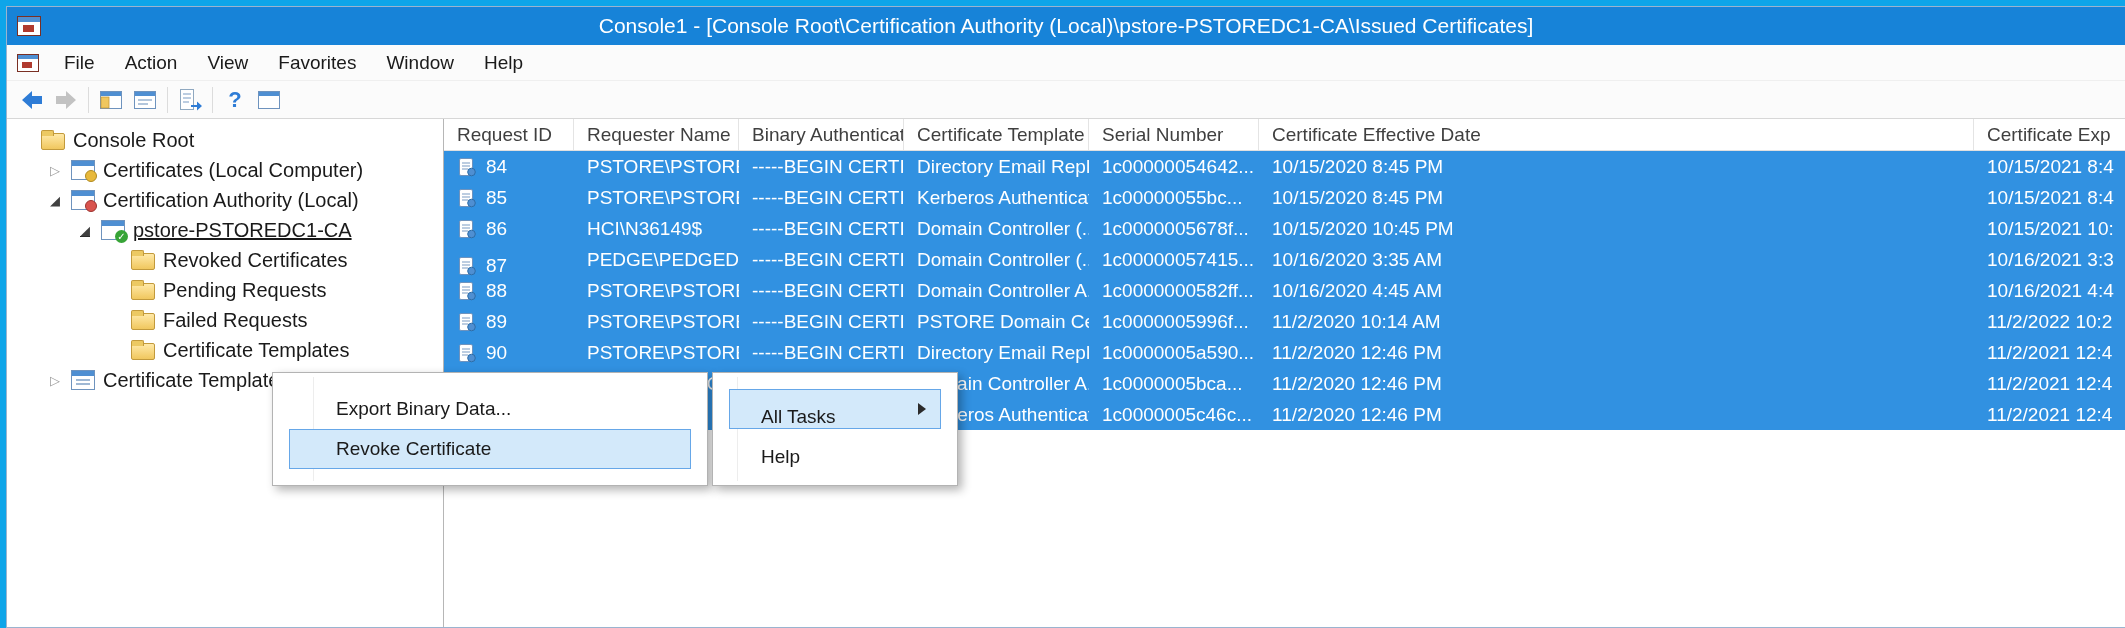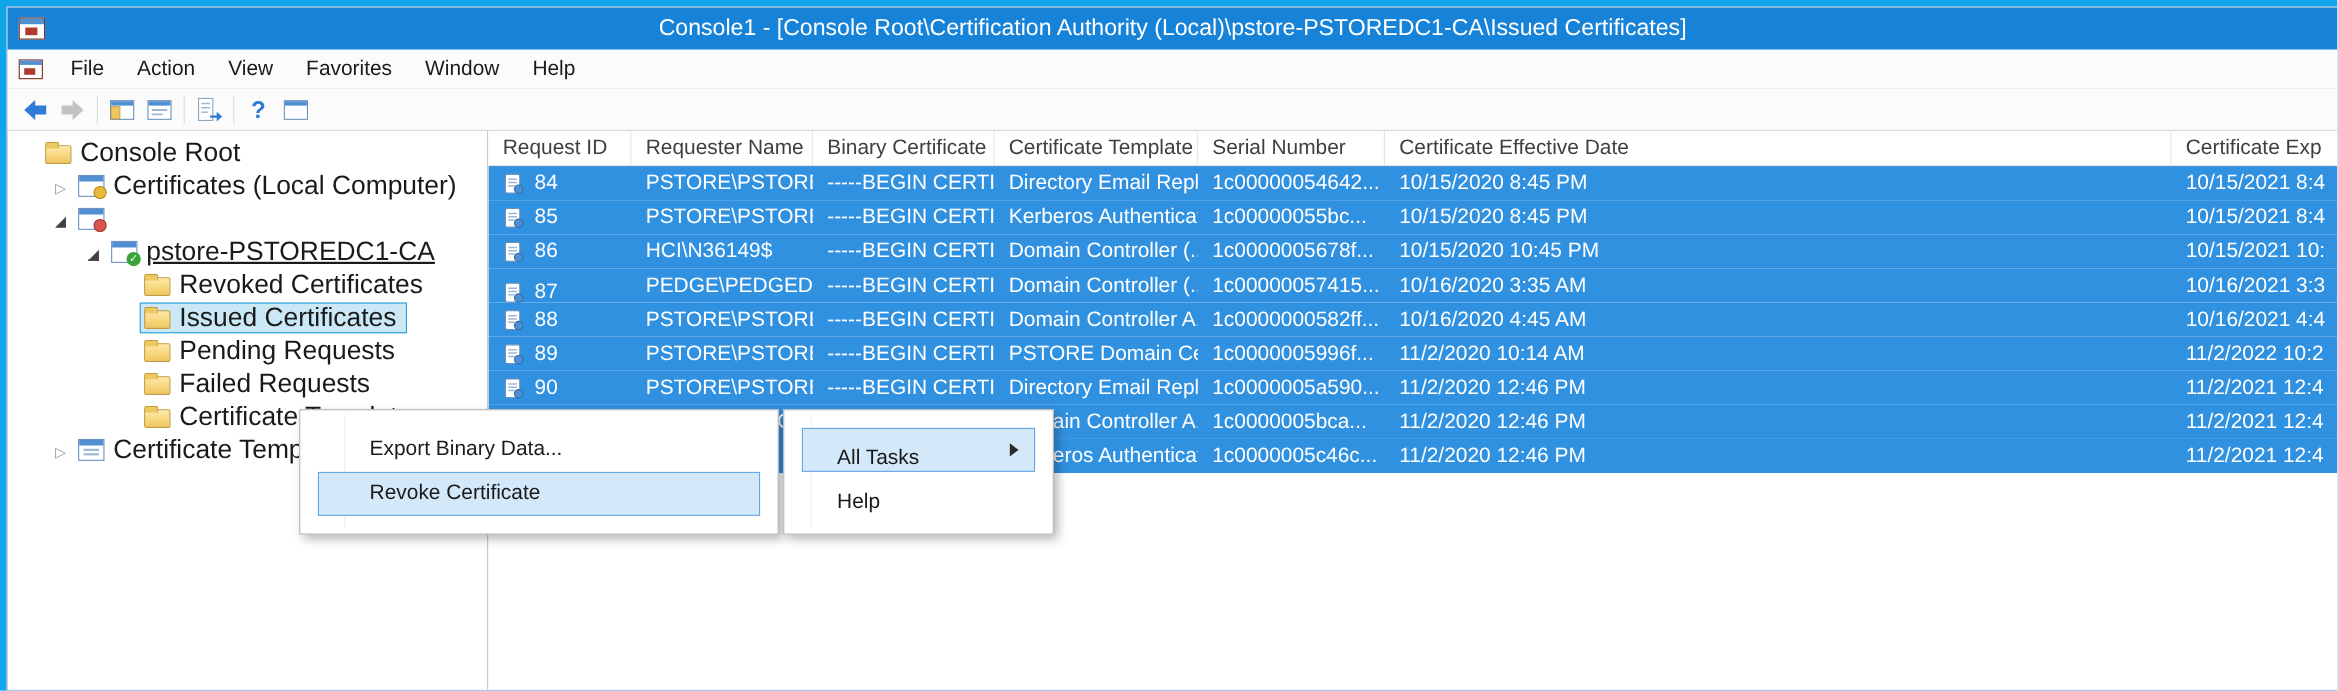--- a/index.html
+++ b/index.html
@@ -32,21 +32,21 @@
   .tb-btn { width:34px; height:32px; display:flex; align-items:center; justify-content:center; }
   .tb-sep { width:1px; height:26px; background:#dcdcdc; margin:0 5px; }
   .help-glyph { font-size:22px; font-weight:bold; color:#2e7cd6; }
 
   
   .content { flex:1 1 auto; display:flex; overflow:hidden; }
   .tree-pane { width:437px; flex:0 0 auto; background:#fff; border-right:1px solid #b6b6b6; padding-top:6px; overflow:hidden; }
   .list-pane { flex:1 1 auto; background:#fff; overflow:hidden; display:flex; flex-direction:column; }
 
   
-  .tree-item { height:30px; display:flex; font-size:24px; color:#1a1a1a; white-space:nowrap; }
+  .tree-item { height:30px; display:flex; align-items:center; font-size:20px; color:#1a1a1a; white-space:nowrap; }
   .expander { width:24px; flex:0 0 auto; display:flex; justify-content:center; align-items:center; font-size:13px; }
   .exp-collapsed::before { content:'▷'; color:#9a9a9a; }
   .exp-expanded::before { content:'◢'; color:#404040; }
   .tree-inner { display:flex; align-items:center; height:28px; padding:0 9px 0 3px; border:1px solid transparent; }
   .tree-item.selected .tree-inner { background:var(--tree-selection-bg,#cbe8f6); border-color:var(--tree-selection-border,#26a0da); }
   .tree-icon { width:24px; height:20px; margin-right:8px; position:relative; flex:0 0 auto; }
   .icon-folder { background:linear-gradient(#ffe9a8,#f0c75e); border:1px solid #c29a3c; border-radius:2px; margin-top:2px; height:17px; }
   .icon-folder::before { content:''; position:absolute; left:-1px; top:-4px; width:11px; height:5px; background:#ecc963; border:1px solid #c29a3c; border-bottom:none; border-radius:2px 2px 0 0; }
   .icon-console-window, .icon-certificates-snapin, .icon-certification-authority,
   .icon-certificate-templates, .icon-ca-server { background:#fff; border:1px solid #6e93be; }
@@ -178,46 +178,40 @@
     <span class="tree-inner">
       <span class="tree-icon icon-certificates-snapin"></span>
       <span class="tree-label">Certificates (Local Computer)</span>
     </span>
   </div>
 
   <div class="tree-item" style="padding-left: 36px;">
     <span class="expander exp-expanded"></span>
     <span class="tree-inner">
       <span class="tree-icon icon-certification-authority"></span>
+      <span class="tree-label">Certification Authority (Local)</span>
     </span>
   </div>
 
   <div class="tree-item" style="padding-left: 66px; text-decoration: underline;">
     <span class="expander exp-expanded"></span>
     <span class="tree-inner">
       <span class="tree-icon icon-ca-server"></span>
       <span class="tree-label">pstore-PSTOREDC1-CA</span>
     </span>
   </div>
 
   <div class="tree-item" style="padding-left: 96px;">
     <span class="expander exp-none"></span>
     <span class="tree-inner">
       <span class="tree-icon icon-folder"></span>
       <span class="tree-label">Revoked Certificates</span>
     </span>
   </div>
 
-  <div class="tree-item selected" style="padding-left: 96px;">
-    <span class="expander exp-none"></span>
-    <span class="tree-inner">
-      <span class="tree-icon icon-folder"></span>
-      <span class="tree-label">Issued Certificates</span>
-    </span>
-  </div>
 
   <div class="tree-item" style="padding-left: 96px;">
     <span class="expander exp-none"></span>
     <span class="tree-inner">
       <span class="tree-icon icon-folder"></span>
       <span class="tree-label">Pending Requests</span>
     </span>
   </div>
 
   <div class="tree-item" style="padding-left: 96px;">
@@ -249,21 +243,21 @@
         <div class="list-header">
   <div class="hcell" style="width: 130px; text-align: right;">
     <span class="hlabel">Request ID</span>
   </div>
 
   <div class="hcell" style="width: 165px;">
     <span class="hlabel">Requester Name</span>
   </div>
 
   <div class="hcell" style="width: 165px;">
-    <span class="hlabel">Binary Certificate</span>
+    <span class="hlabel">Binary Authenticat</span>
   </div>
 
   <div class="hcell" style="width: 185px;">
     <span class="hlabel">Certificate Template</span>
   </div>
 
   <div class="hcell" style="width: 170px;">
     <span class="hlabel">Serial Number</span>
   </div>
 

